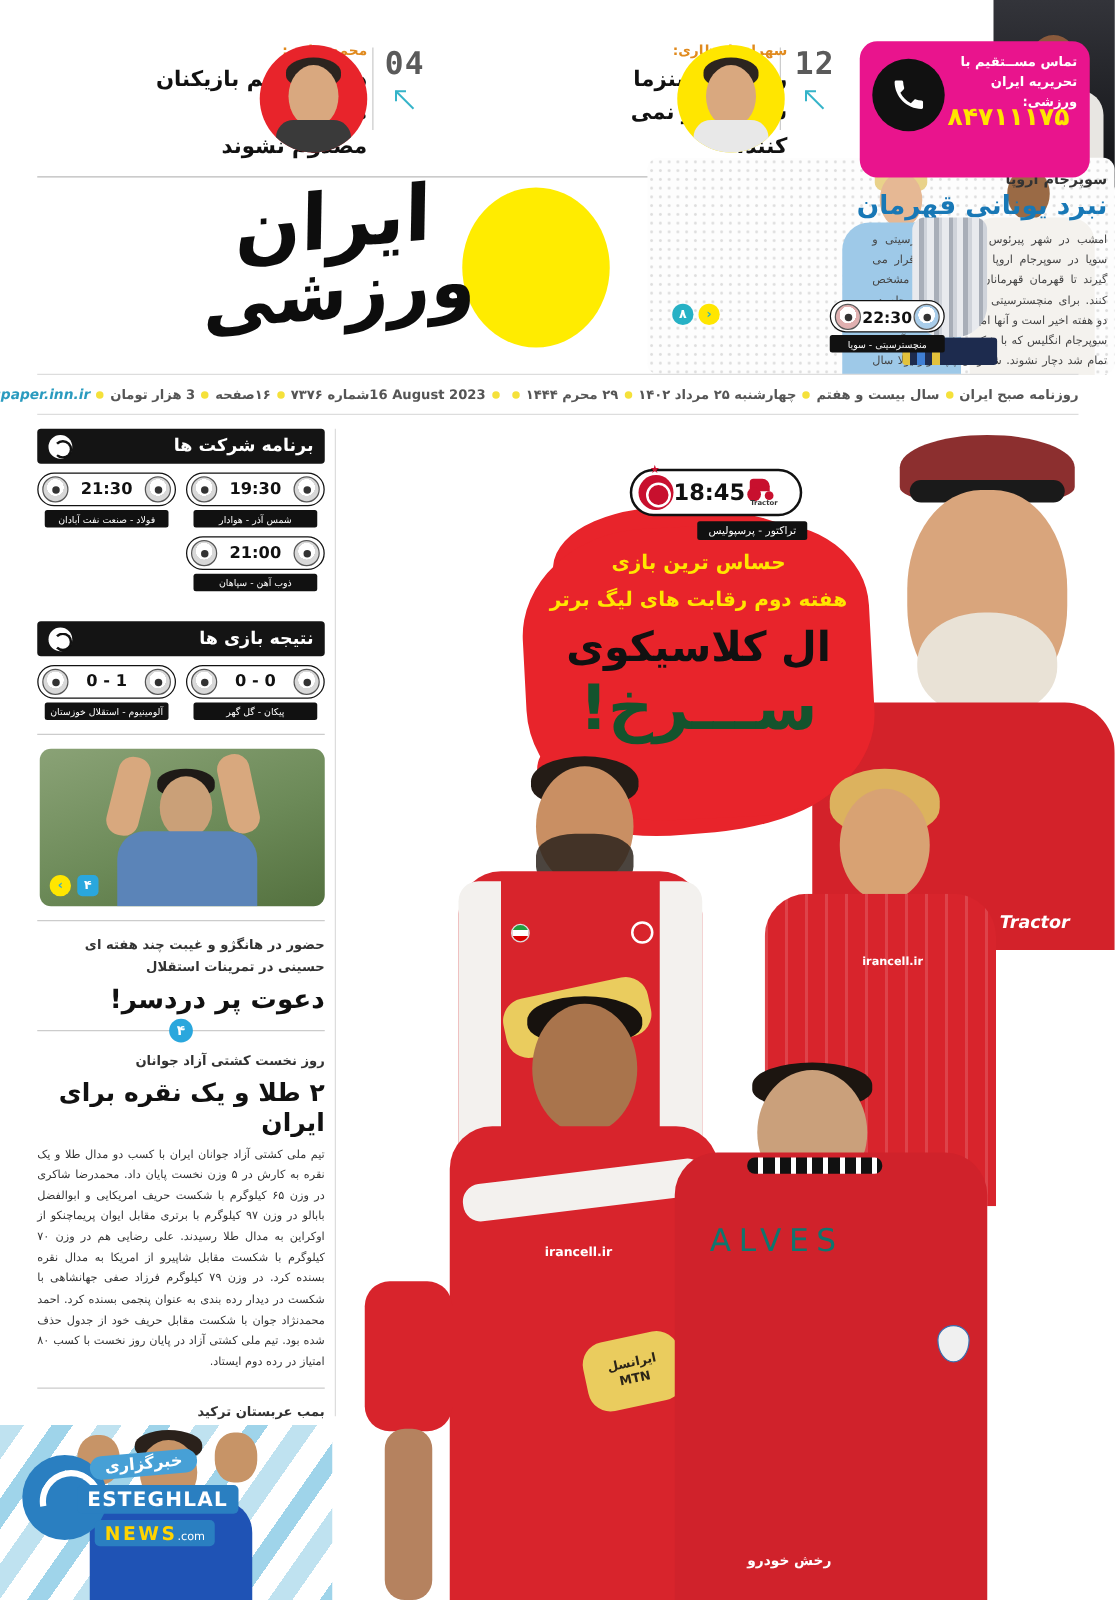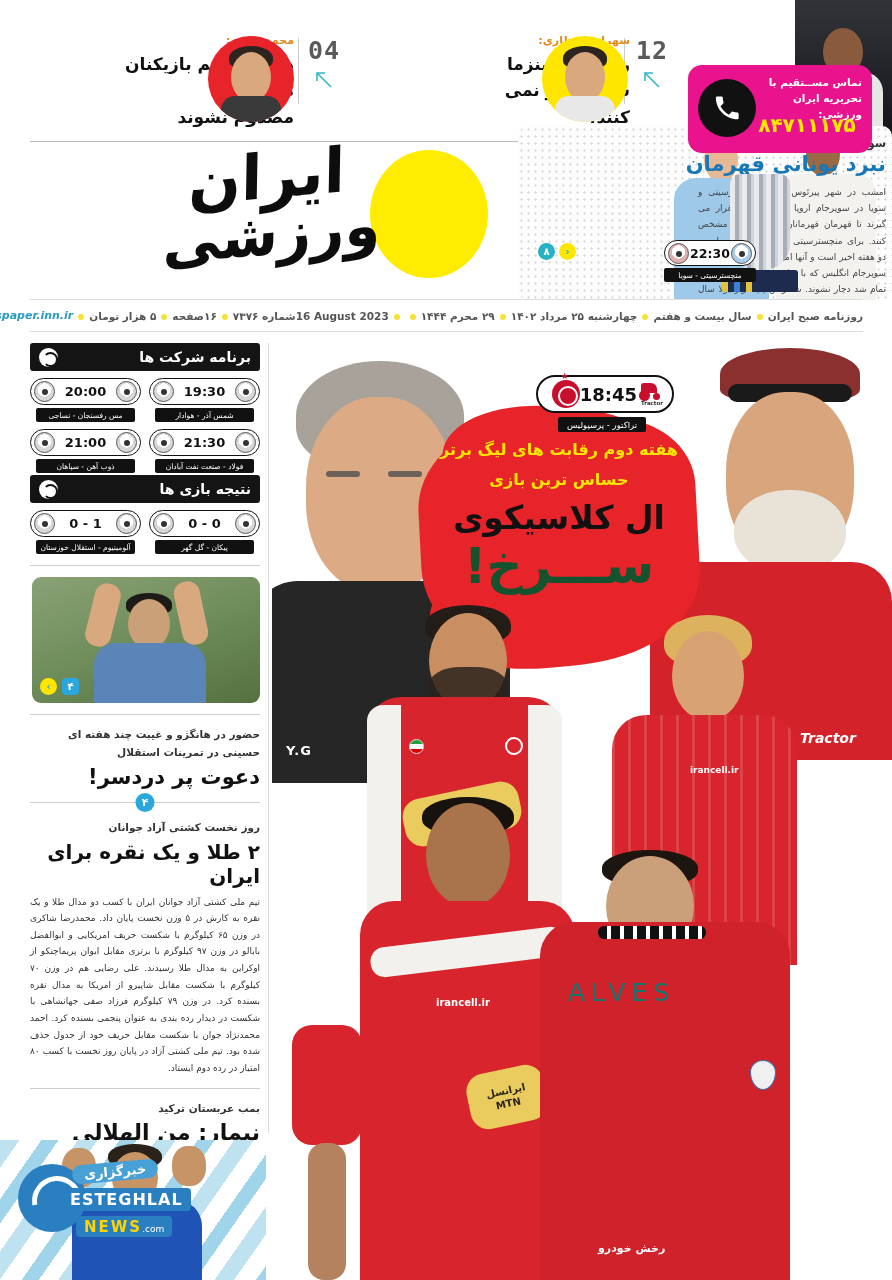--- a/index.html
+++ b/index.html
@@ -8,22 +8,22 @@
           overflow:hidden; direction:rtl; font-family:"DejaVu Sans", sans-serif; }
 
   
   .corner-photo { position:absolute; left:795px; top:0; width:97px; height:150px;
     background:linear-gradient(180deg,#33343a 0%,#1b1c20 70%,#101114 100%); }
   .corner-photo .cp-head { position:absolute; left:28px; top:28px; width:40px; height:48px;
     border-radius:50%; background:#8a5a3c; }
   .corner-photo .cp-torso { position:absolute; left:8px; top:72px; width:80px; height:78px;
     border-radius:20px 20px 0 0; background:#e8e6e2; }
 
-  .contact-badge { position:absolute; left:688px; top:33px; width:184px; height:88px;
-    background:#e9148d; border-radius:14px; z-index:3;margin-top:32px; }
+  .contact-badge { position:absolute; left:688px; top:33px; width:184px; height:109px;
+    background:#e9148d; border-radius:14px; z-index:3; }
   .phone-circle { position:absolute; left:10px; top:14px; width:58px; height:58px; border-radius:50%;
     background:#111; display:flex; align-items:center; justify-content:center; }
   .contact-text { position:absolute; right:10px; top:10px; width:105px; text-align:right;
     color:#fff; font-size:10.5px; font-weight:bold; line-height:1.5; }
   .contact-phone { position:absolute; right:10px; top:48px; width:110px; text-align:center;
     color:#ffe600; font-size:20px; font-weight:700; letter-spacing:1px; direction:ltr; }
 
   .vdiv { position:absolute; top:38px; height:66px; border-left:1px solid #ccc; }
   .pageref { position:absolute; top:36px; width:48px; text-align:center; }
   .pageref .num { font-family:"DejaVu Sans Mono", monospace; font-size:25px; font-weight:bold;
@@ -205,23 +205,23 @@
     border-radius:36% 30% 34% 40%; transform:rotate(-3deg); }
   .blob .b-shape2 { position:absolute; left:22px; top:-14px; width:230px; height:120px;
     background:#e8242b; border-radius:45%; transform:rotate(4deg); }
   .blob .b-shape3 { position:absolute; left:10px; bottom:-12px; width:250px; height:110px;
     background:#e8242b; border-radius:45%; transform:rotate(-5deg); }
   .blob-text { position:absolute; inset:0; z-index:2; text-align:center; padding-top:14px; }
   .blob-k { color:#ffe600; font-size:16px; font-weight:900; line-height:1.9; }
   .blob-t1 { color:#111; font-size:33px; font-weight:900; margin-top:2px; }
   .blob-t2 { color:#14532d; font-size:50px; font-weight:900; margin-top:0px; }
 
-  .capsule-main { position:absolute; left:264px; top:40px; width:138px; height:38px; background:#fff;
+  .capsule-main { position:absolute; left:232px; top:40px; width:138px; height:38px; background:#fff;
     border:2px solid #111; border-radius:22px; display:flex; align-items:center;
-    justify-content:flex-end; padding:0 5px; direction:ltr; z-index:6; }
+    justify-content:flex-start; padding:0 5px; direction:ltr; z-index:6; }
   .capsule-main .time { font-size:18px; font-weight:bold; color:#111; }
   .persepolis-logo { width:28px; height:28px; border-radius:50%; background:#c8102e; position:relative; }
   .persepolis-logo::before { content:"★"; position:absolute; left:9px; top:-9px; font-size:9px; color:#c8102e; }
   .persepolis-logo::after { content:""; position:absolute; left:6px; top:6px; width:16px; height:16px;
     border-radius:50%; border:2px solid #fff; }
   .tractor-logo { width:30px; height:22px; position:relative; }
   .tractor-logo .tl-body { position:absolute; left:4px; top:0; width:16px; height:10px;
     background:#c8102e; border-radius:3px 6px 0 0; }
   .tractor-logo .tl-w1 { position:absolute; left:2px; top:7px; width:11px; height:11px;
     border-radius:50%; background:#c8102e; }
@@ -361,21 +361,21 @@
   </div>
 
   <div class="dateline">
     <span class="dl-item">روزنامه صبح ایران</span>
     <span class="dl-item">سال بیست و هفتم</span>
     <span class="dl-item">چهارشنبه ۲۵ مرداد ۱۴۰۲</span>
     <span class="dl-item">۲۹ محرم ۱۴۴۴</span>
     <span class="dl-item" style="direction:ltr;">16 August 2023</span>
     <span class="dl-item">شماره ۷۳۷۶</span>
     <span class="dl-item">۱۶صفحه</span>
-    <span class="dl-item">۵ هزار تومان</span>
+    <span class="dl-item">3 هزار تومان</span>
     <span class="dl-left">
 
       <span class="site">newspaper.inn.ir</span>
     </span>
   </div>
 
   <div class="sidebar">
 
     <div class="side-header">
       <span>برنامه شرکت ها</span>
@@ -387,44 +387,36 @@
         <div class="capsule">
           <span class="club"></span>
           <span class="time">19:30</span>
           <span class="club"></span>
         </div>
         <div class="cap-label">شمس آذر - هوادار</div>
       </div>
       <div>
         <div class="capsule">
           <span class="club"></span>
-          <span class="time">20:00</span>
+          <span class="time">21:30</span>
           <span class="club"></span>
         </div>
-        <div class="cap-label">مس رفسنجان - نساجی</div>
+        <div class="cap-label">فولاد - صنعت نفت آبادان</div>
       </div>
       <div>
         <div class="capsule">
           <span class="club"></span>
-          <span class="time">21:30</span>
-          <span class="club"></span>
-        </div>
-        <div class="cap-label">فولاد - صنعت نفت آبادان</div>
-      </div>
-      <div>
-        <div class="capsule">
-          <span class="club"></span>
           <span class="time">21:00</span>
           <span class="club"></span>
         </div>
         <div class="cap-label">ذوب آهن - سپاهان</div>
       </div>
     </div>
 
-    <div class="side-header" style="margin-top:2px;">
+    <div class="side-header" style="margin-top:24px;">
       <span>نتیجه بازی ها</span>
       <span class="paper-dot"></span>
     </div>
 
     <div class="sched-grid">
       <div>
         <div class="capsule">
           <span class="club"></span>
           <span class="time">0 - 0</span>
           <span class="club"></span>
@@ -488,45 +480,37 @@
       <div class="est-news">
         <span class="n1">NEWS</span><span class="n2">.com</span>
       </div>
     </div>
   </div>
 
   <div class="vsep"></div>
 
   <div class="montage">
 
-    <div class="coach-left">
-      <div class="cl-hair"></div>
-      <div class="cl-face"></div>
-      <div class="cl-brow" style="left:66px;"></div>
-      <div class="cl-brow" style="left:128px;"></div>
-      <div class="cl-torso"></div>
-      <div class="yg-text">Y.G</div>
-    </div>
 
     <div class="coach-right">
       <div class="cr-cap"></div>
       <div class="cr-glasses"></div>
       <div class="cr-face"></div>
       <div class="cr-beard"></div>
       <div class="cr-torso"></div>
       <div class="tractor-text">Tractor</div>
     </div>
 
     <div class="blob">
       <div class="b-shape2"></div>
       <div class="b-shape3"></div>
       <div class="b-shape"></div>
       <div class="blob-text">
+        <div class="blob-k">حساس ترین بازی</div>
         <div class="blob-k">هفته دوم رقابت های لیگ برتر</div>
-        <div class="blob-k">حساس ترین بازی</div>
         <div class="blob-t1">ال کلاسیکوی</div>
         <div class="blob-t2">ســـرخ!</div>
       </div>
     </div>
 
     <div class="player" style="left:95px; top:270px; width:195px; height:330px;">
       <div class="p-hair" style="left:58px; top:0; width:86px; height:40px; background:#241c16;"></div>
       <div class="p-head" style="left:62px; top:8px; width:78px; height:96px; background:#c98f63;"></div>
       <div class="p-hair" style="left:62px; top:62px; width:78px; height:44px; border-radius:40%; background:#2c231c; opacity:.85;"></div>
       <div class="p-torso red" style="left:0; top:92px; width:195px; height:240px;"></div>

